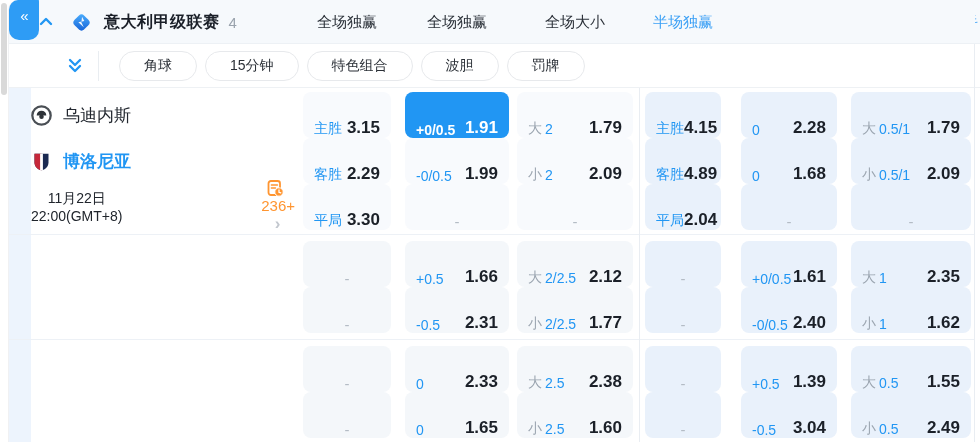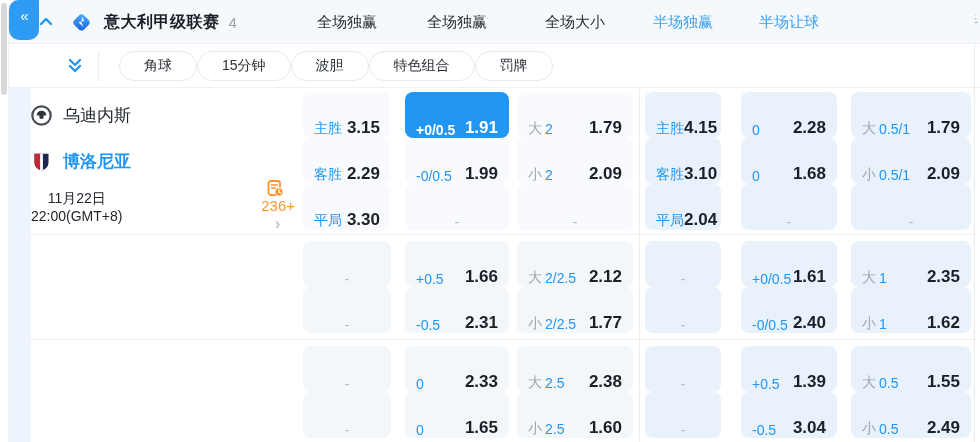--- a/index.html
+++ b/index.html
@@ -32,21 +32,21 @@
 
   .col-sliver { position:absolute; right:0; top:12px; width:5px; height:20px; overflow:hidden;
     color:#3ba0f5; font-size:15px; }
   .col-sliver span { display:inline-block; margin-left:-12px; white-space:nowrap; }
 
   
   .filter-bar { position:relative; height:44px; background:#fff; border-bottom:1px solid #eef1f4;
     display:flex; align-items:center; }
   .chev-dd { margin-left:56px; width:20px; height:20px; cursor:pointer; }
   .fdivider { width:1px; height:30px; background:#e9edf1; margin-left:13px; }
-  .pills { display:flex; margin-left:20px; gap:0; }
+  .pills { display:flex; margin-left:20px; gap:8px; }
   .pill { height:30px; padding:0 24px; border:1px solid #e7e9ec; border-radius:16px;
     display:flex; align-items:center; font-size:14px; color:#2a2f36; background:#fff;
     white-space:nowrap; cursor:pointer; }
 
   
   .content { position:absolute; left:0; top:88px; right:0; bottom:0; }
   .gutter { position:absolute; left:0; top:0; width:22px; bottom:0; background:#edf4fd; }
   .collapse-tab { position:absolute; left:0; top:-8px; width:30px; height:48px;
     background:#2e9cf5; border-radius:10px; z-index:4; color:#fff; font-size:15px;
     display:flex; align-items:center; justify-content:center; cursor:pointer; }
@@ -92,21 +92,20 @@
   <div class="scroll-thumb"></div>
 
   <div class="card">
 
     <div class="league-bar">
       <div class="hgrid grid-cols">
         <div class="col-h" style="grid-column:2">全场独赢</div>
         <div class="col-h" style="grid-column:4">全场独赢</div>
         <div class="col-h" style="grid-column:6">全场大小</div>
         <div class="col-h half-h" style="grid-column:8">半场独赢</div>
-        <div class="col-h half-h" style="grid-column:10">半场让球</div>
       </div>
       <div class="lb-left">
         <svg class="chev-up" viewBox="0 0 18 18">
           <polyline points="4,11 9,6 14,11" fill="none" stroke="#2196f3" stroke-width="2.4" stroke-linecap="round" stroke-linejoin="round"></polyline>
         </svg>
         <svg class="league-logo" viewBox="0 0 24 24">
           <defs>
               <linearGradient id="lg" x1="0" y1="0" x2="1" y2="1">
             <stop offset="0" stop-color="#4db1ff"></stop>
                 <stop offset="1" stop-color="#135fd6"></stop>
@@ -123,22 +122,22 @@
 
     <div class="filter-bar">
       <svg class="chev-dd" viewBox="0 0 20 20">
         <polyline points="5,4 10,9 15,4" fill="none" stroke="#2196f3" stroke-width="2.3" stroke-linecap="round" stroke-linejoin="round"></polyline>
         <polyline points="5,10 10,15 15,10" fill="none" stroke="#2196f3" stroke-width="2.3" stroke-linecap="round" stroke-linejoin="round"></polyline>
       </svg>
       <div class="fdivider"></div>
       <div class="pills">
         <div class="pill">角球</div>
         <div class="pill">15分钟</div>
+        <div class="pill">特色组合</div>
         <div class="pill">波胆</div>
-        <div class="pill">特色组合</div>
         <div class="pill">罚牌</div>
       </div>
     </div>
 
     <div class="content">
       <div class="gutter"></div>
 
       <div class="block grid-cols" id="block-0">
         <div class="info-team" style="grid-row:1; grid-column:1">
           <svg class="badge" viewBox="0 0 24 24">
@@ -228,21 +227,21 @@
             <span class="lab-wrap">
               <span class="pre">小</span>
               <span class="lab">2</span>
             </span>
             <span class="odds">2.09</span>
           </div>
           <div class="cell half" style="grid-area: 2 / 8;">
             <span class="lab-wrap">
               <span class="lab">客胜</span>
             </span>
-            <span class="odds">3.10</span>
+            <span class="odds">4.89</span>
           </div>
           <div class="cell half" style="grid-area: 2 / 10;">
             <span class="lab-wrap">
               <span class="lab">0</span>
             </span>
             <span class="odds">1.68</span>
           </div>
           <div class="cell half" style="grid-area: 2 / 12;">
             <span class="lab-wrap">
               <span class="pre">小</span>

